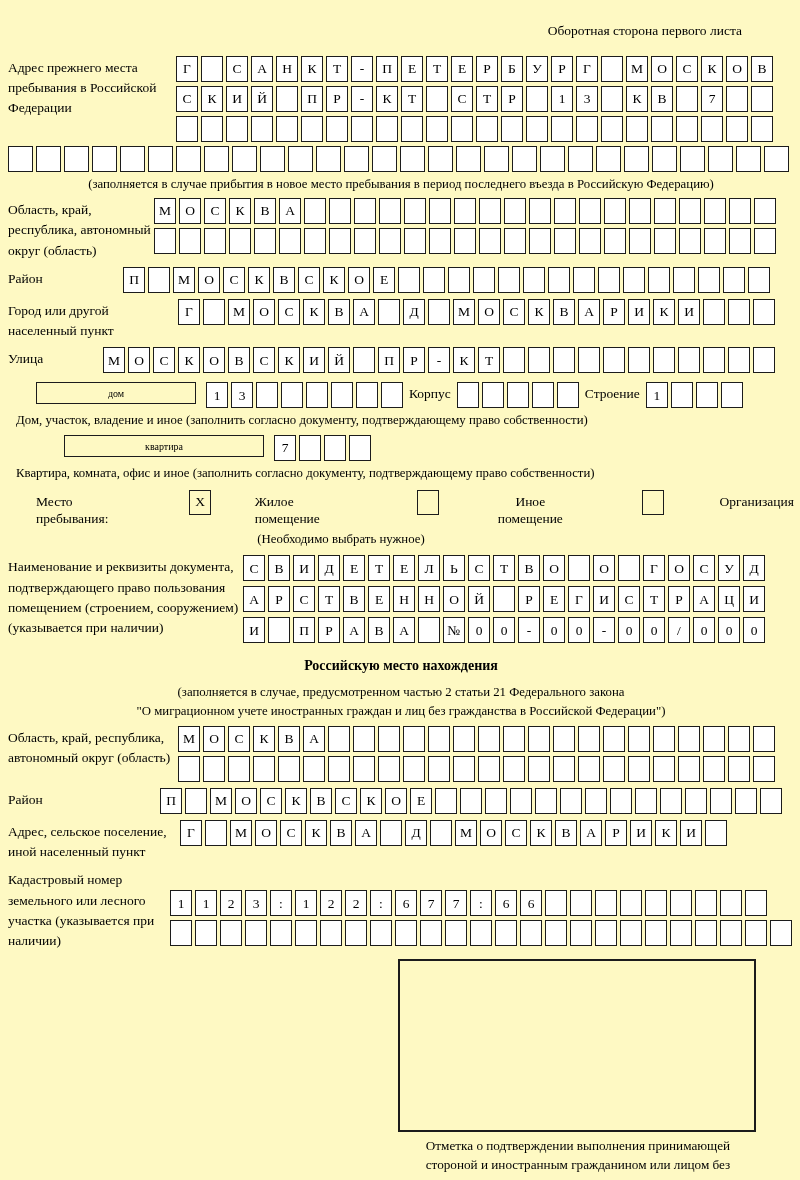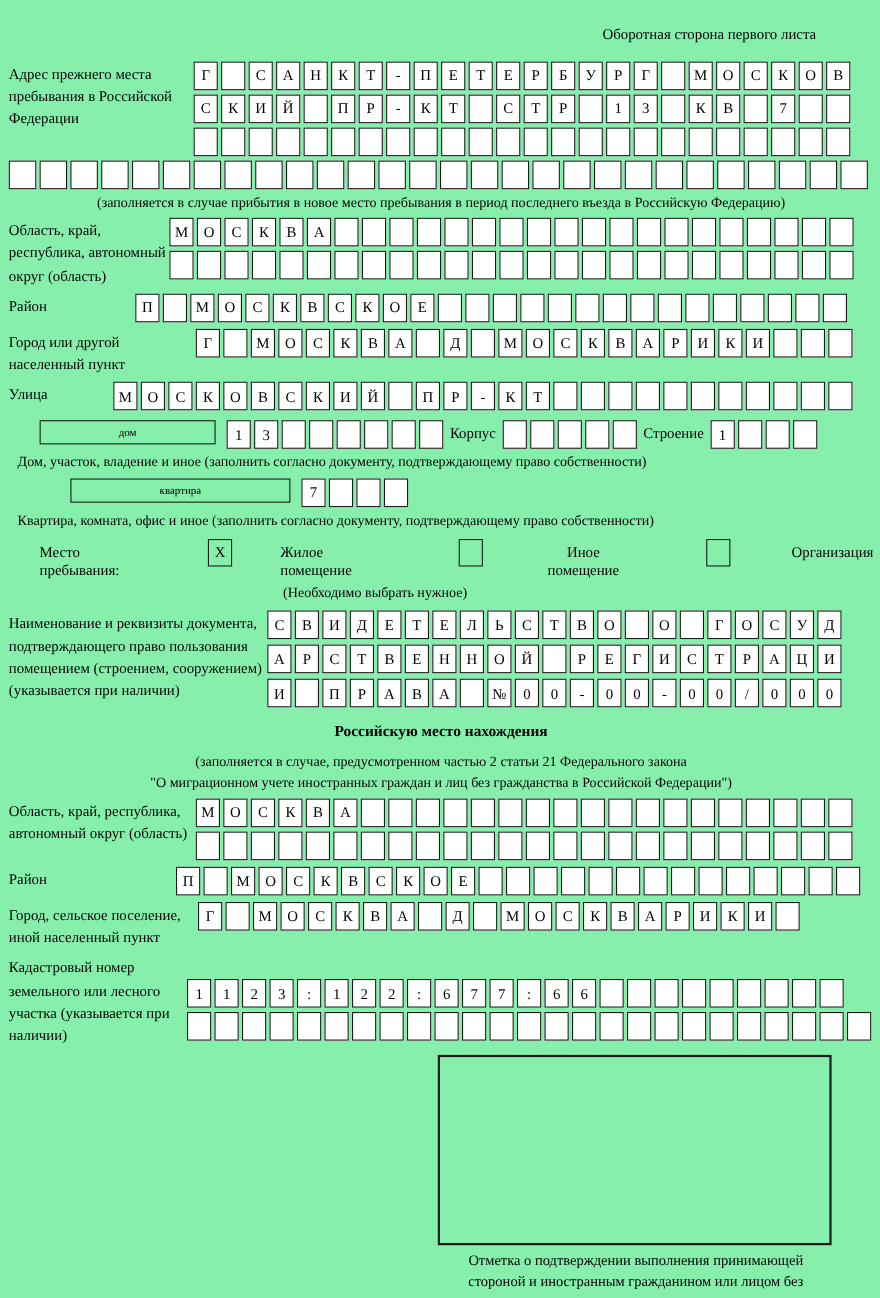--- a/index.html
+++ b/index.html
@@ -1,19 +1,19 @@
 <!DOCTYPE html>
 <html><head>
 <meta charset="utf-8">
 <style>
   html,body{margin:0;padding:0;background:#fff;}
   .page{
     width:800px;height:1180px;box-sizing:border-box;
     padding:8px 6px 0 8px;overflow:hidden;position:relative;
-    background:#86efac;color:#000;
+    background:#fef9c3;color:#000;
     font-family:"Liberation Serif","DejaVu Serif",serif;
     font-size:13.5px;line-height:1.3;
   }
   .hdr{ text-align:right;padding-right:52px;margin-top:14px;font-size:13.5px; }
   .field{ display:flex;align-items:flex-start;margin-top:6px; }
   .flabel{ flex:0 0 auto;line-height:1.5;padding-top:2px; }
   .rows{ display:flex;flex-direction:column;gap:4px; }
   .cells{ display:flex;gap:3px;flex-wrap:nowrap; }
   .cell{
     flex:0 0 auto;width:22px;height:26px;box-sizing:border-box;
@@ -528,21 +528,21 @@
         <div class="cell"></div>
         <div class="cell"></div>
         <div class="cell"></div>
         <div class="cell"></div>
         <div class="cell"></div>
         <div class="cell"></div>
       </div>
   </div>
 
   <div class="field">
-    <div class="flabel" style="width:172px;">Город, сельское поселение, иной населенный пункт</div>
+    <div class="flabel" style="width:172px;">Адрес, сельское поселение, иной населенный пункт</div>
     <div class="cells">
         <div class="cell">Г</div>
         <div class="cell"></div>
         <div class="cell">М</div>
         <div class="cell">О</div>
         <div class="cell">С</div>
         <div class="cell">К</div>
         <div class="cell">В</div>
         <div class="cell">А</div>
         <div class="cell"></div>

